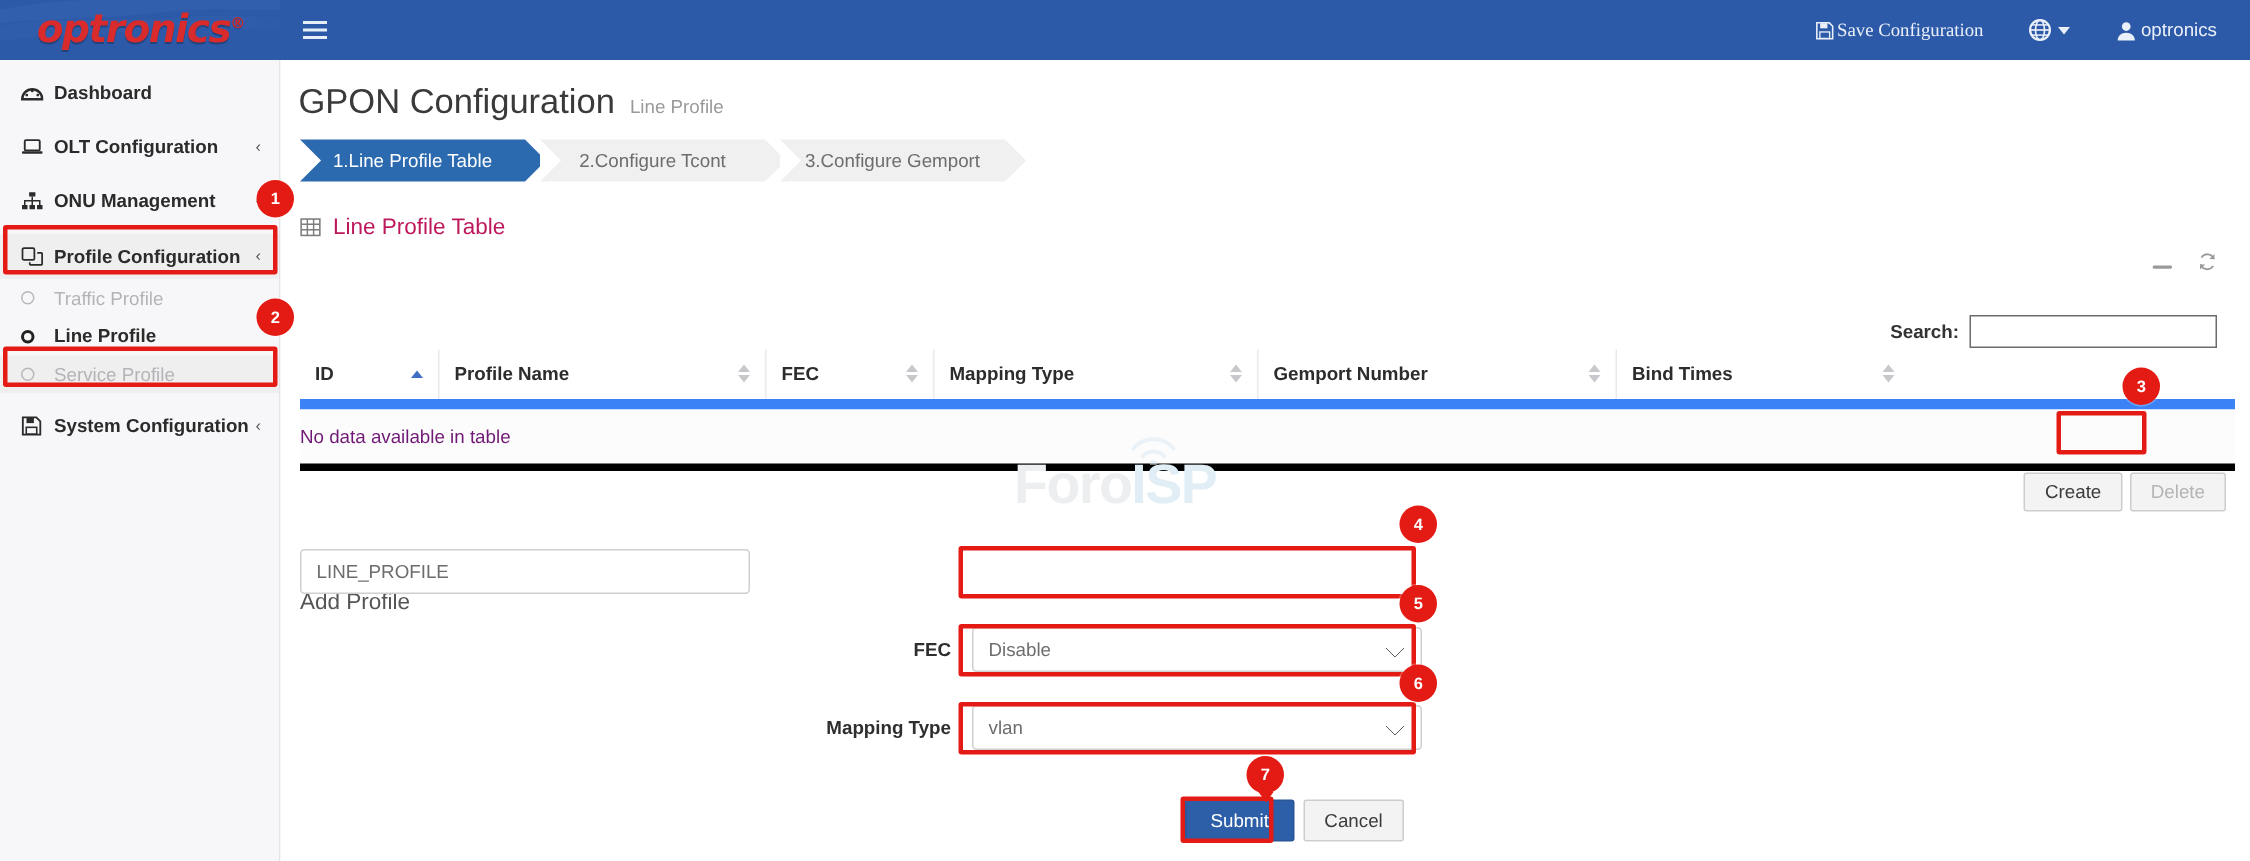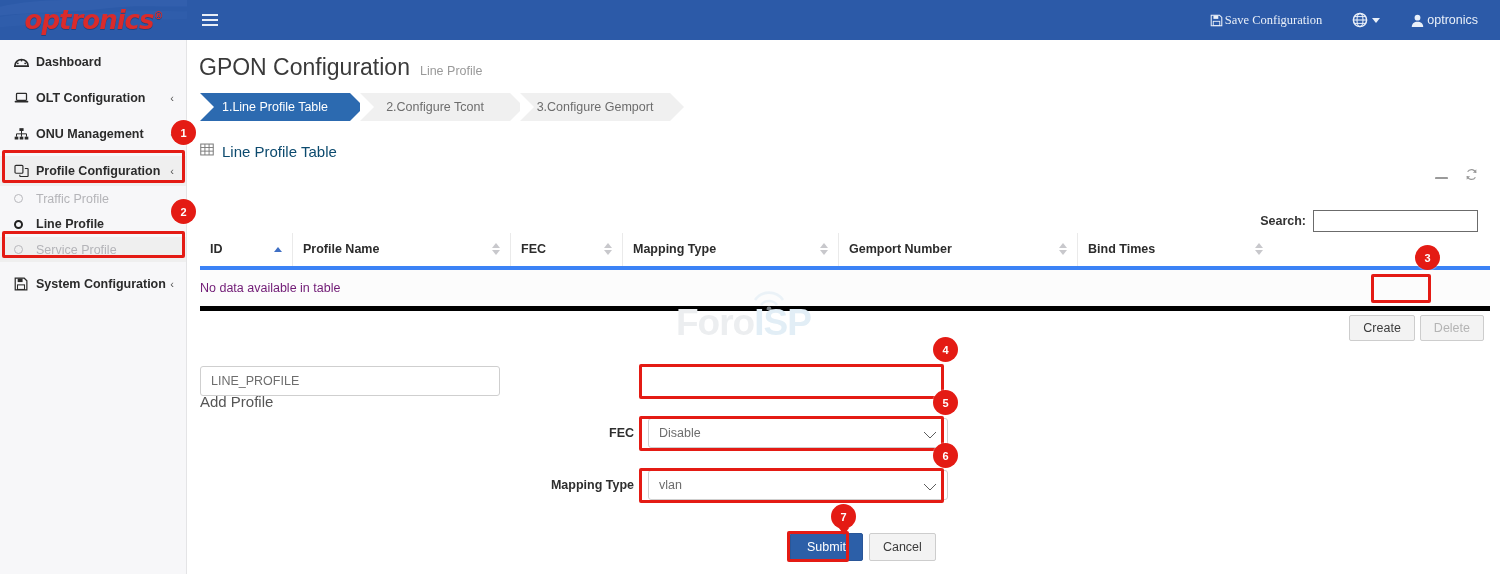--- a/index.html
+++ b/index.html
@@ -125,43 +125,43 @@
     width: 0; height: 0;
     border-top: 14px solid transparent; border-bottom: 14px solid transparent;
     border-left: 14px solid #fff; z-index: 2;
   }
   .wstep.first::before { border-left-color: #fff; }
   .wstep.active { background: #2c6ab0; color: #fff; font-weight: normal; }
   .wstep.active::after { border-left-color: #2c6ab0; }
 
   
   .panel-title {
-    margin: 22px 0 0 13px; display: flex; align-items: flex-start; gap: 8px;
-    font-size: 15px; color: #0c4a6e;
+    margin: 22px 0 0 13px; display: flex; align-items: center; gap: 8px;
+    font-size: 15px; color: #be185d;
   }
   .panel-tools {
     position: absolute; right: 22px; top: 128px;
     display: flex; gap: 17px; align-items: center; color: #9a9a9a;
   }
   .ptool { cursor: pointer; line-height: 1; }
 
   .search-wrap {
     position: absolute; right: 22px; top: 170px;
     display: flex; align-items: center; gap: 7px;
     font-size: 12.5px; color: #333; font-weight: bold;
   }
   .search-input {
     width: 165px; height: 22px; border: 1px solid #6b6b6b;
     font-family: "Liberation Sans", sans-serif; font-size: 12px;
     padding: 0 4px; background: #fff; outline: none;
   }
 
   
   .tbl { position: absolute; left: 13px; top: 193px; width: 1290px; }
-  .tbl-row { display: flex; border-bottom: 4px solid #3b82f6; }
+  .tbl-row { display: flex; border-bottom: 7px solid #3b82f6; }
   .th {
     font-size: 12.5px; font-weight: bold; color: #2c2c2c;
     padding: 9px 10px 10px 10px;
     display: flex; align-items: center; cursor: pointer;
     border-left: 1px solid #eaeaea;
     position: relative;
   }
   .th:first-child { border-left: none; }
   .sorter { margin-left: auto; display: flex; flex-direction: column; gap: 2px; line-height: 0; }
   .tri { width: 0; height: 0; border-left: 4px solid transparent; border-right: 4px solid transparent; }

